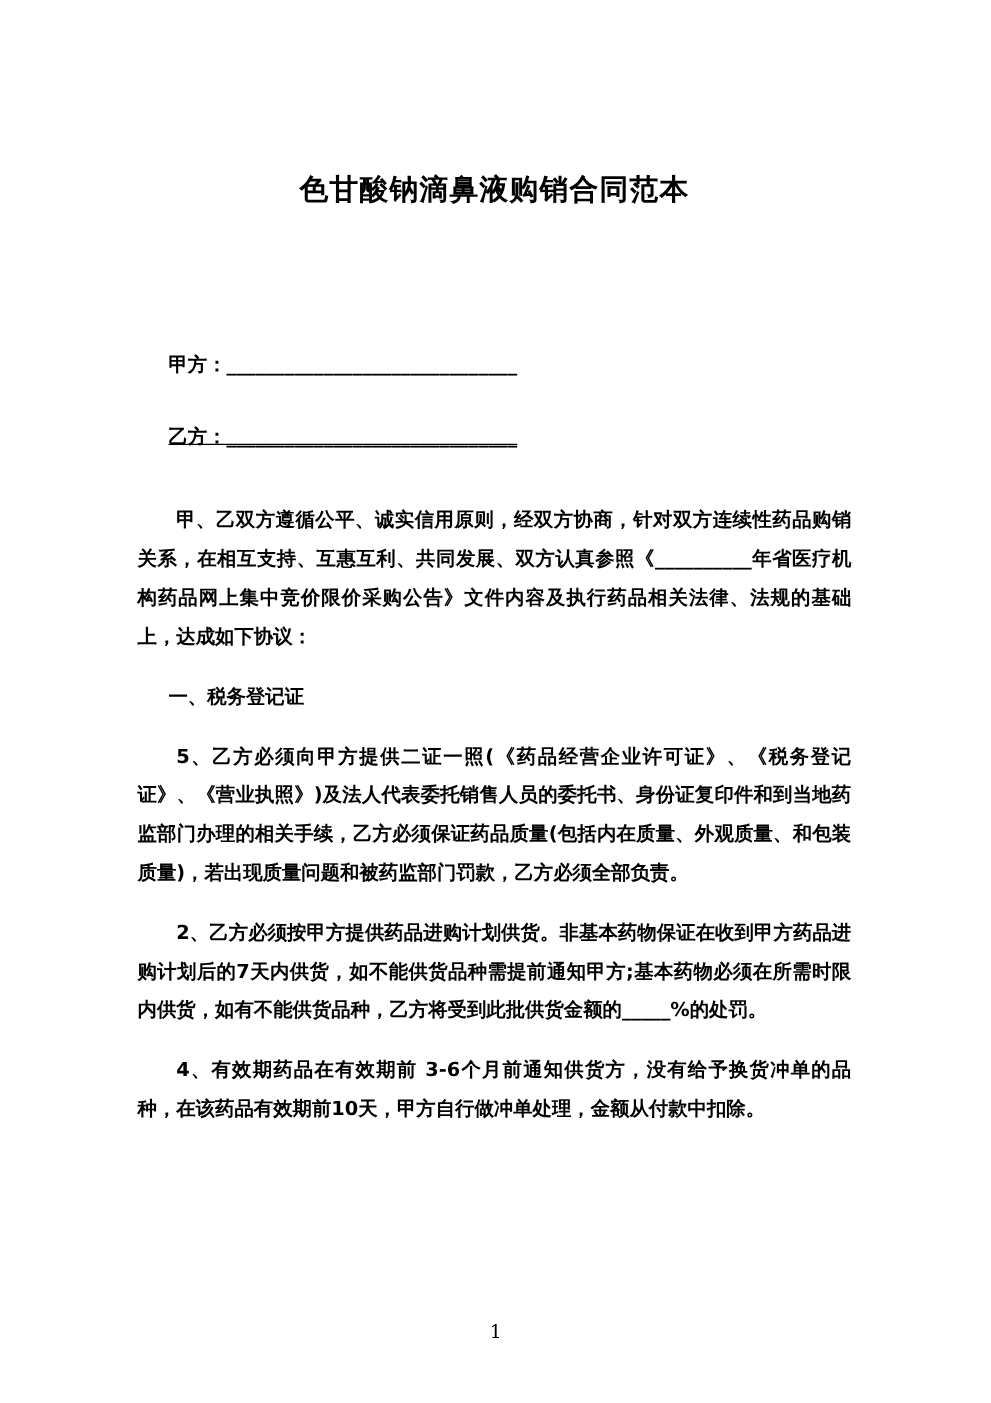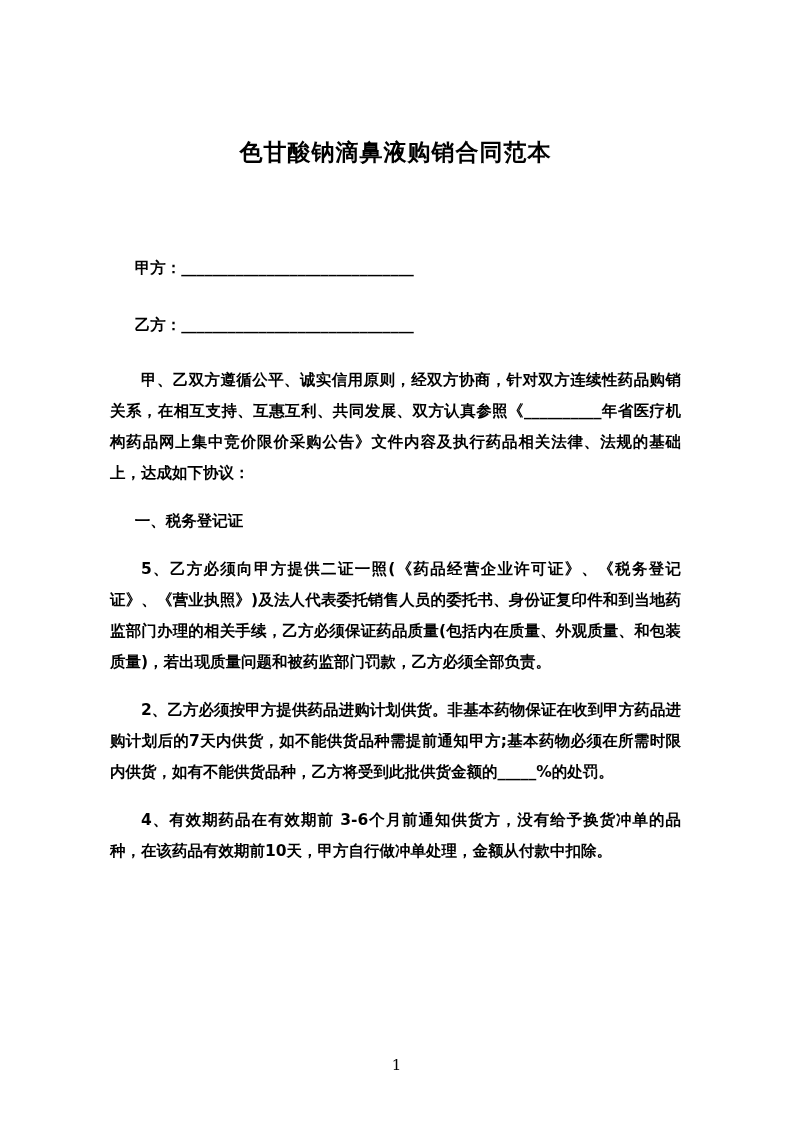--- a/index.html
+++ b/index.html
@@ -31,29 +31,29 @@
     font-size: 15.5px;
     font-weight: bold;
     line-height: 31px;
   }
   .party-line {
     margin: 0;
     text-indent: 1.6em;
     white-space: nowrap;
     overflow: hidden;
   }
-  .party-a { margin-top: 86px; }
-  .party-b { margin-top: 26px; }
+  .party-a { margin-top: 110px; }
+  .party-b { margin-top: 26px; text-decoration: underline; }
   .para {
     margin: 0 0 17px 0;
     text-indent: 2em;
     text-align: justify;
     word-break: break-all;
   }
-  .intro { margin-top: 24px; }
+  .intro { margin-top: 36px; }
   .section-heading {
     margin: 0 0 17px 0;
     text-indent: 1.6em;
     font-weight: bold;
   }
   .page-number {
     position: absolute;
     left: 0;
     right: 0;
     bottom: 48px;

